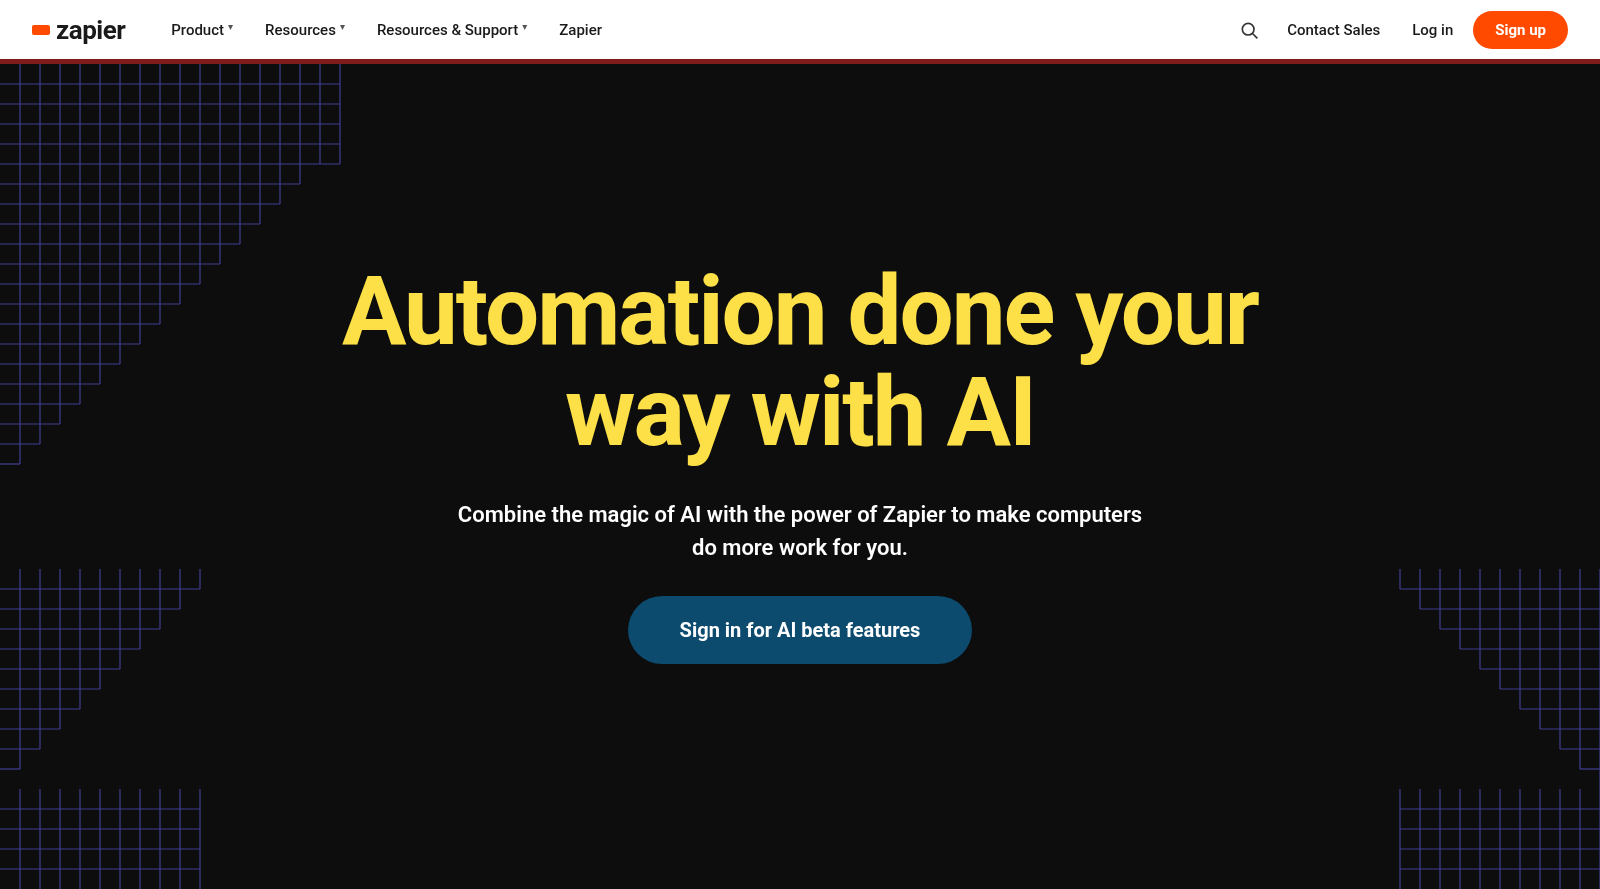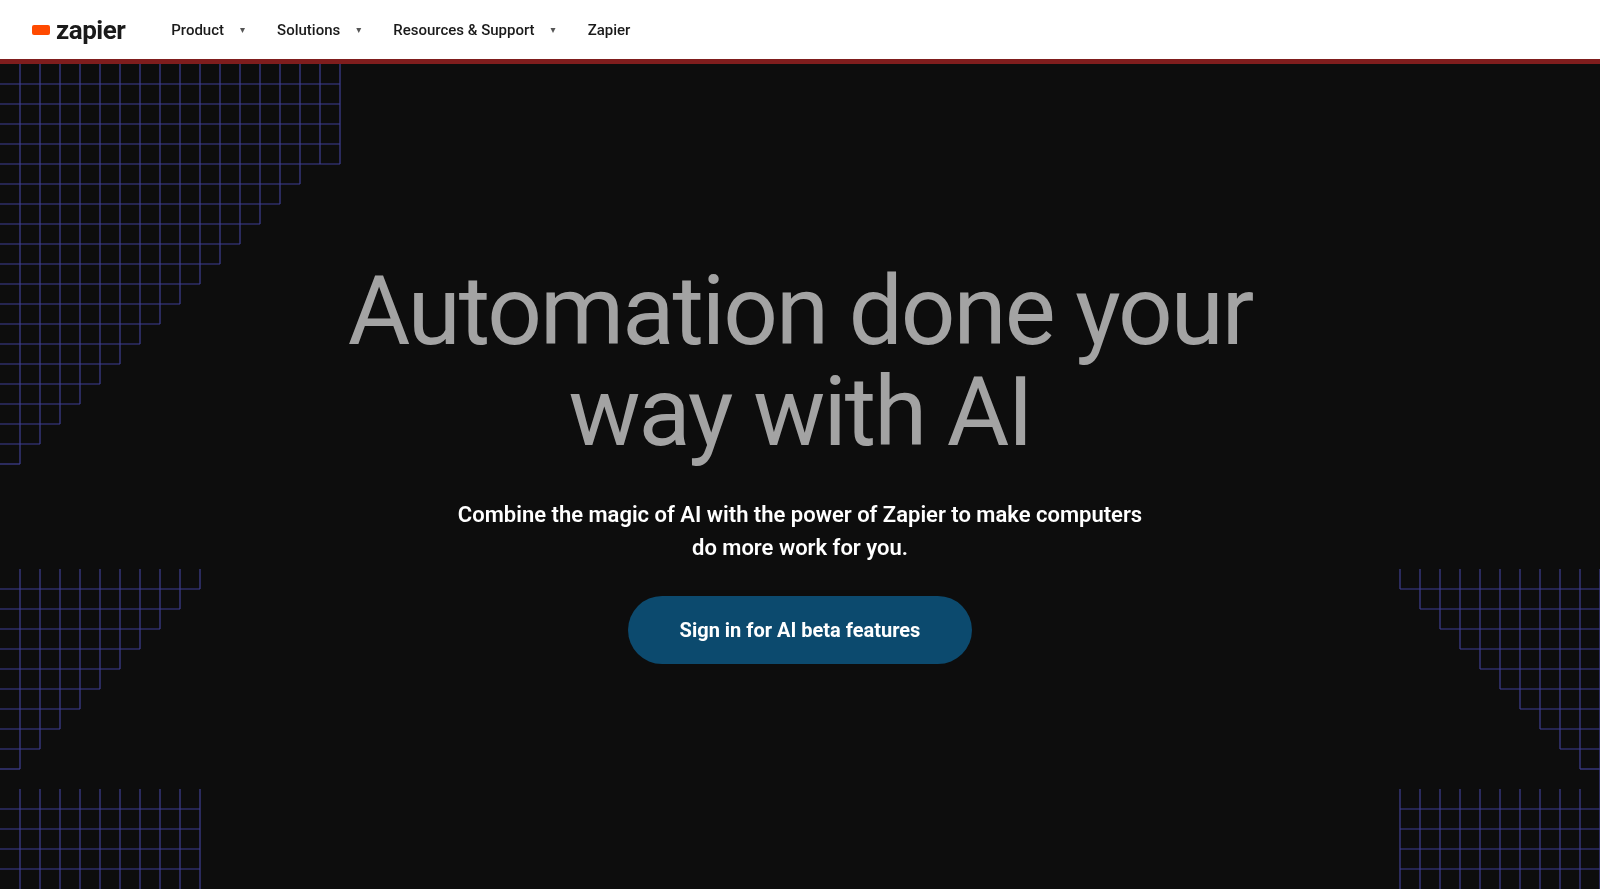--- a/index.html
+++ b/index.html
@@ -55,22 +55,22 @@
 
     .nav-links {
       display: flex;
       align-items: center;
       gap: 4px;
       flex: 1;
     }
 
     .nav-link {
       display: flex;
-      align-items: center;
-      gap: 16px;
+      align-items: flex-start;
+      gap: 4px;
       padding: 8px 14px;
       font-size: 15px;
       font-weight: 500;
       color: #1a1a1a;
       cursor: pointer;
       border-radius: 6px;
       text-decoration: none;
     }
 
     .nav-link .chevron {
@@ -185,22 +185,22 @@
     .hero-content {
       position: relative;
       z-index: 10;
       text-align: center;
       max-width: 1100px;
       padding: 0 40px;
     }
 
     .hero-title {
       font-size: 96px;
-      font-weight: 400;
-      color: #a3a3a3;
+      font-weight: 700;
+      color: #fde047;
       line-height: 1.05;
       letter-spacing: -2px;
       margin-bottom: 36px;
     }
 
     .hero-subtitle {
       font-size: 22px;
       font-weight: 600;
       color: #ffffff;
       line-height: 1.5;
@@ -240,32 +240,43 @@
       <span class="logo-text">zapier</span>
     </div>
   </a>
 
   <div class="nav-links">
     <a class="nav-link" href="#">
       <span>Product</span>
       <span class="chevron">▾</span>
     </a>
     <a class="nav-link" href="#">
-      <span>Solutions</span>
+      <span>Resources</span>
       <span class="chevron">▾</span>
     </a>
     <a class="nav-link" href="#">
       <span>Resources &amp; Support</span>
       <span class="chevron">▾</span>
     </a>
     <a class="nav-link" href="#">
       <span>Zapier</span>
     </a>
   </div>
 
+  <div class="nav-right">
+    <div class="nav-search-icon">
+      <svg viewBox="0 0 24 24">
+        <circle cx="11" cy="11" r="7"></circle>
+        <line x1="16.5" y1="16.5" x2="22" y2="22"></line>
+      </svg>
+    </div>
+    <a class="nav-contact" href="#">Contact Sales</a>
+    <a class="nav-login" href="#">Log in</a>
+    <a class="nav-signup" href="#">Sign up</a>
+  </div>
 </nav>
 
 <section class="hero">
 
   <div class="grid-decoration grid-top-left">
     <svg class="grid-svg" viewBox="0 0 360 520" fill="none" xmlns="http://www.w3.org/2000/svg">
 
       <g opacity="0.7" stroke="#5555cc" stroke-width="1.2">
 
         <line x1="0" y1="20" x2="340" y2="20"></line>

